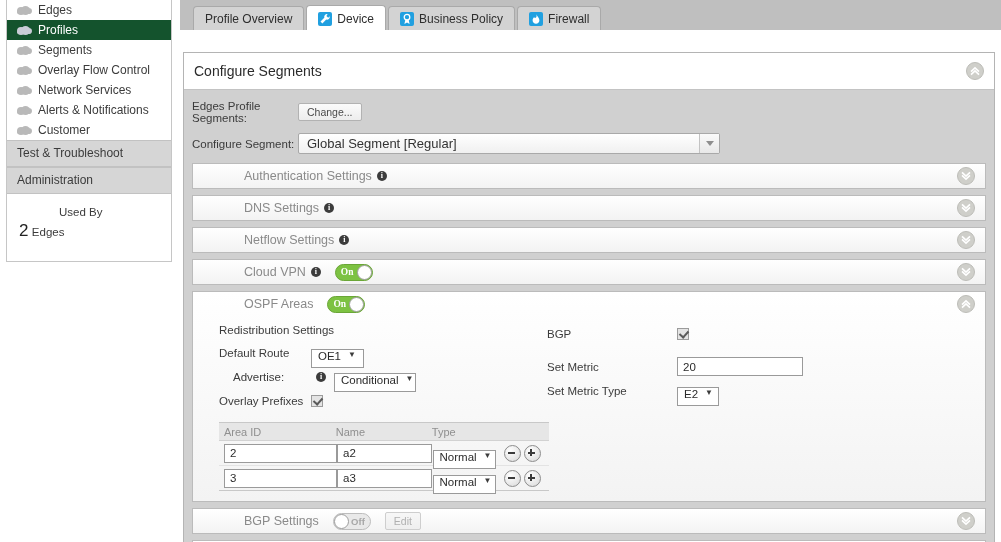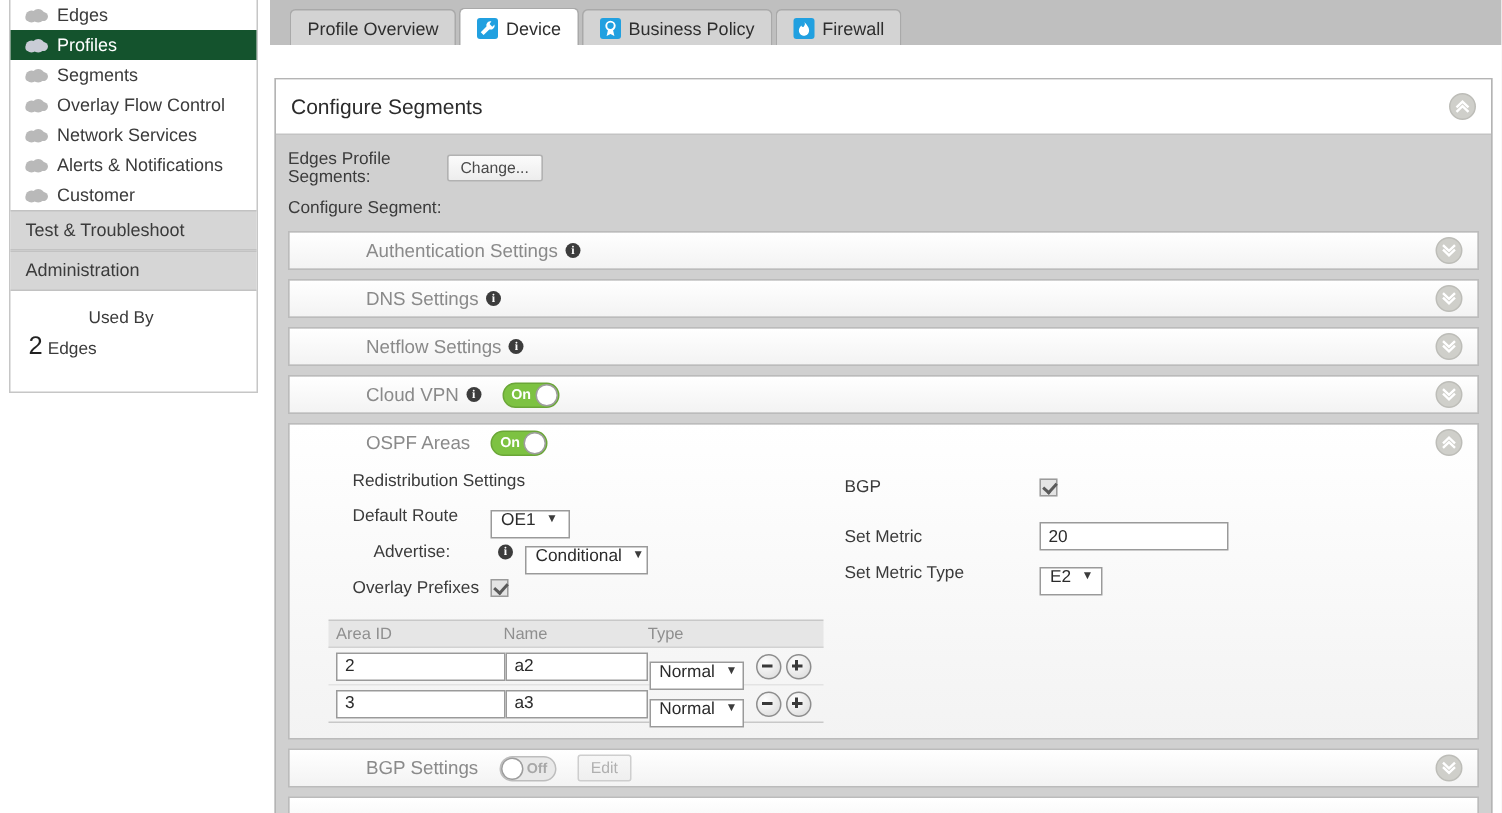--- a/index.html
+++ b/index.html
@@ -179,39 +179,39 @@
     cursor: pointer;
   }
 
   
   .toggle {
     width: 38px; height: 17px; border-radius: 9px;
     position: relative; display: inline-block;
     margin-left: 14px; cursor: pointer; box-sizing: border-box;
     vertical-align: middle;
   }
-  .toggle.on { background: #7dc242; border: 1px solid #6aa637; }
+  .toggle.on { background: #7dc242; border: 1px solid #6aa637; font-family: Liberation Serif, serif; }
   .toggle.off { background: #e9e9e9; border: 1px solid #bdbdbd; }
   .toggle .knob {
     position: absolute; top: 0px; width: 15px; height: 15px;
     border-radius: 50%; background: #ffffff; border: 1px solid #9d9d9d;
     box-sizing: border-box;
   }
   .toggle.on .knob { right: 0px; }
   .toggle.off .knob { left: 0px; }
   .toggle .lbl {
     position: absolute; top: 0; height: 15px; line-height: 15px;
     font-size: 9.5px; font-weight: bold;
   }
   .toggle.on .lbl { left: 5px; color: #ffffff; }
   .toggle.off .lbl { right: 5px; color: #a7a7a7; }
 
   .section-body { padding: 8px 0 10px 0; position: relative; }
 
-  .two-col { display: flex; padding-left: 16px; }
+  .two-col { display: flex; }
   .col-left { width: 330px; padding-left: 26px; box-sizing: border-box; }
   .col-right { width: 360px; padding-left: 24px; box-sizing: border-box; }
 
   .sub-title { font-size: 11.5px; color: #3b3b3b; margin-bottom: 7px; }
   .field-row { display: flex; align-items: center; margin-bottom: 5px; height: 19px; }
   .field-lbl { font-size: 11.5px; color: #3b3b3b; width: 92px; }
   .field-lbl.indent { padding-left: 14px; width: 78px; }
   .field-lbl.wide { width: 130px; }
 
   .sel-sm {
@@ -383,20 +383,26 @@
 
       <div class="panel-body">
 
         <div class="form-row">
           <span class="form-label">Edges Profile Segments:</span>
           <button class="btn-sm">Change...</button>
         </div>
 
         <div class="form-row">
           <span class="form-label">Configure Segment:</span>
+          <div class="sel-wide">
+            <span>Global Segment [Regular]</span>
+            <span class="arrow-box">
+                <span class="caret-dn"></span>
+              </span>
+          </div>
         </div>
 
         <div id="sections-host">
             <div class="section">
               <div class="section-head">
                 <span class="section-name">Authentication Settings</span>
                 <span class="info-ic">i</span>
                 <span class="circle-btn">
                   <svg width="12" height="12" viewBox="0 0 12 12">
                     <path d="M2 5.4 L6 9.2 L10 5.4" fill="none" stroke="#ffffff" stroke-width="1.6"></path>

